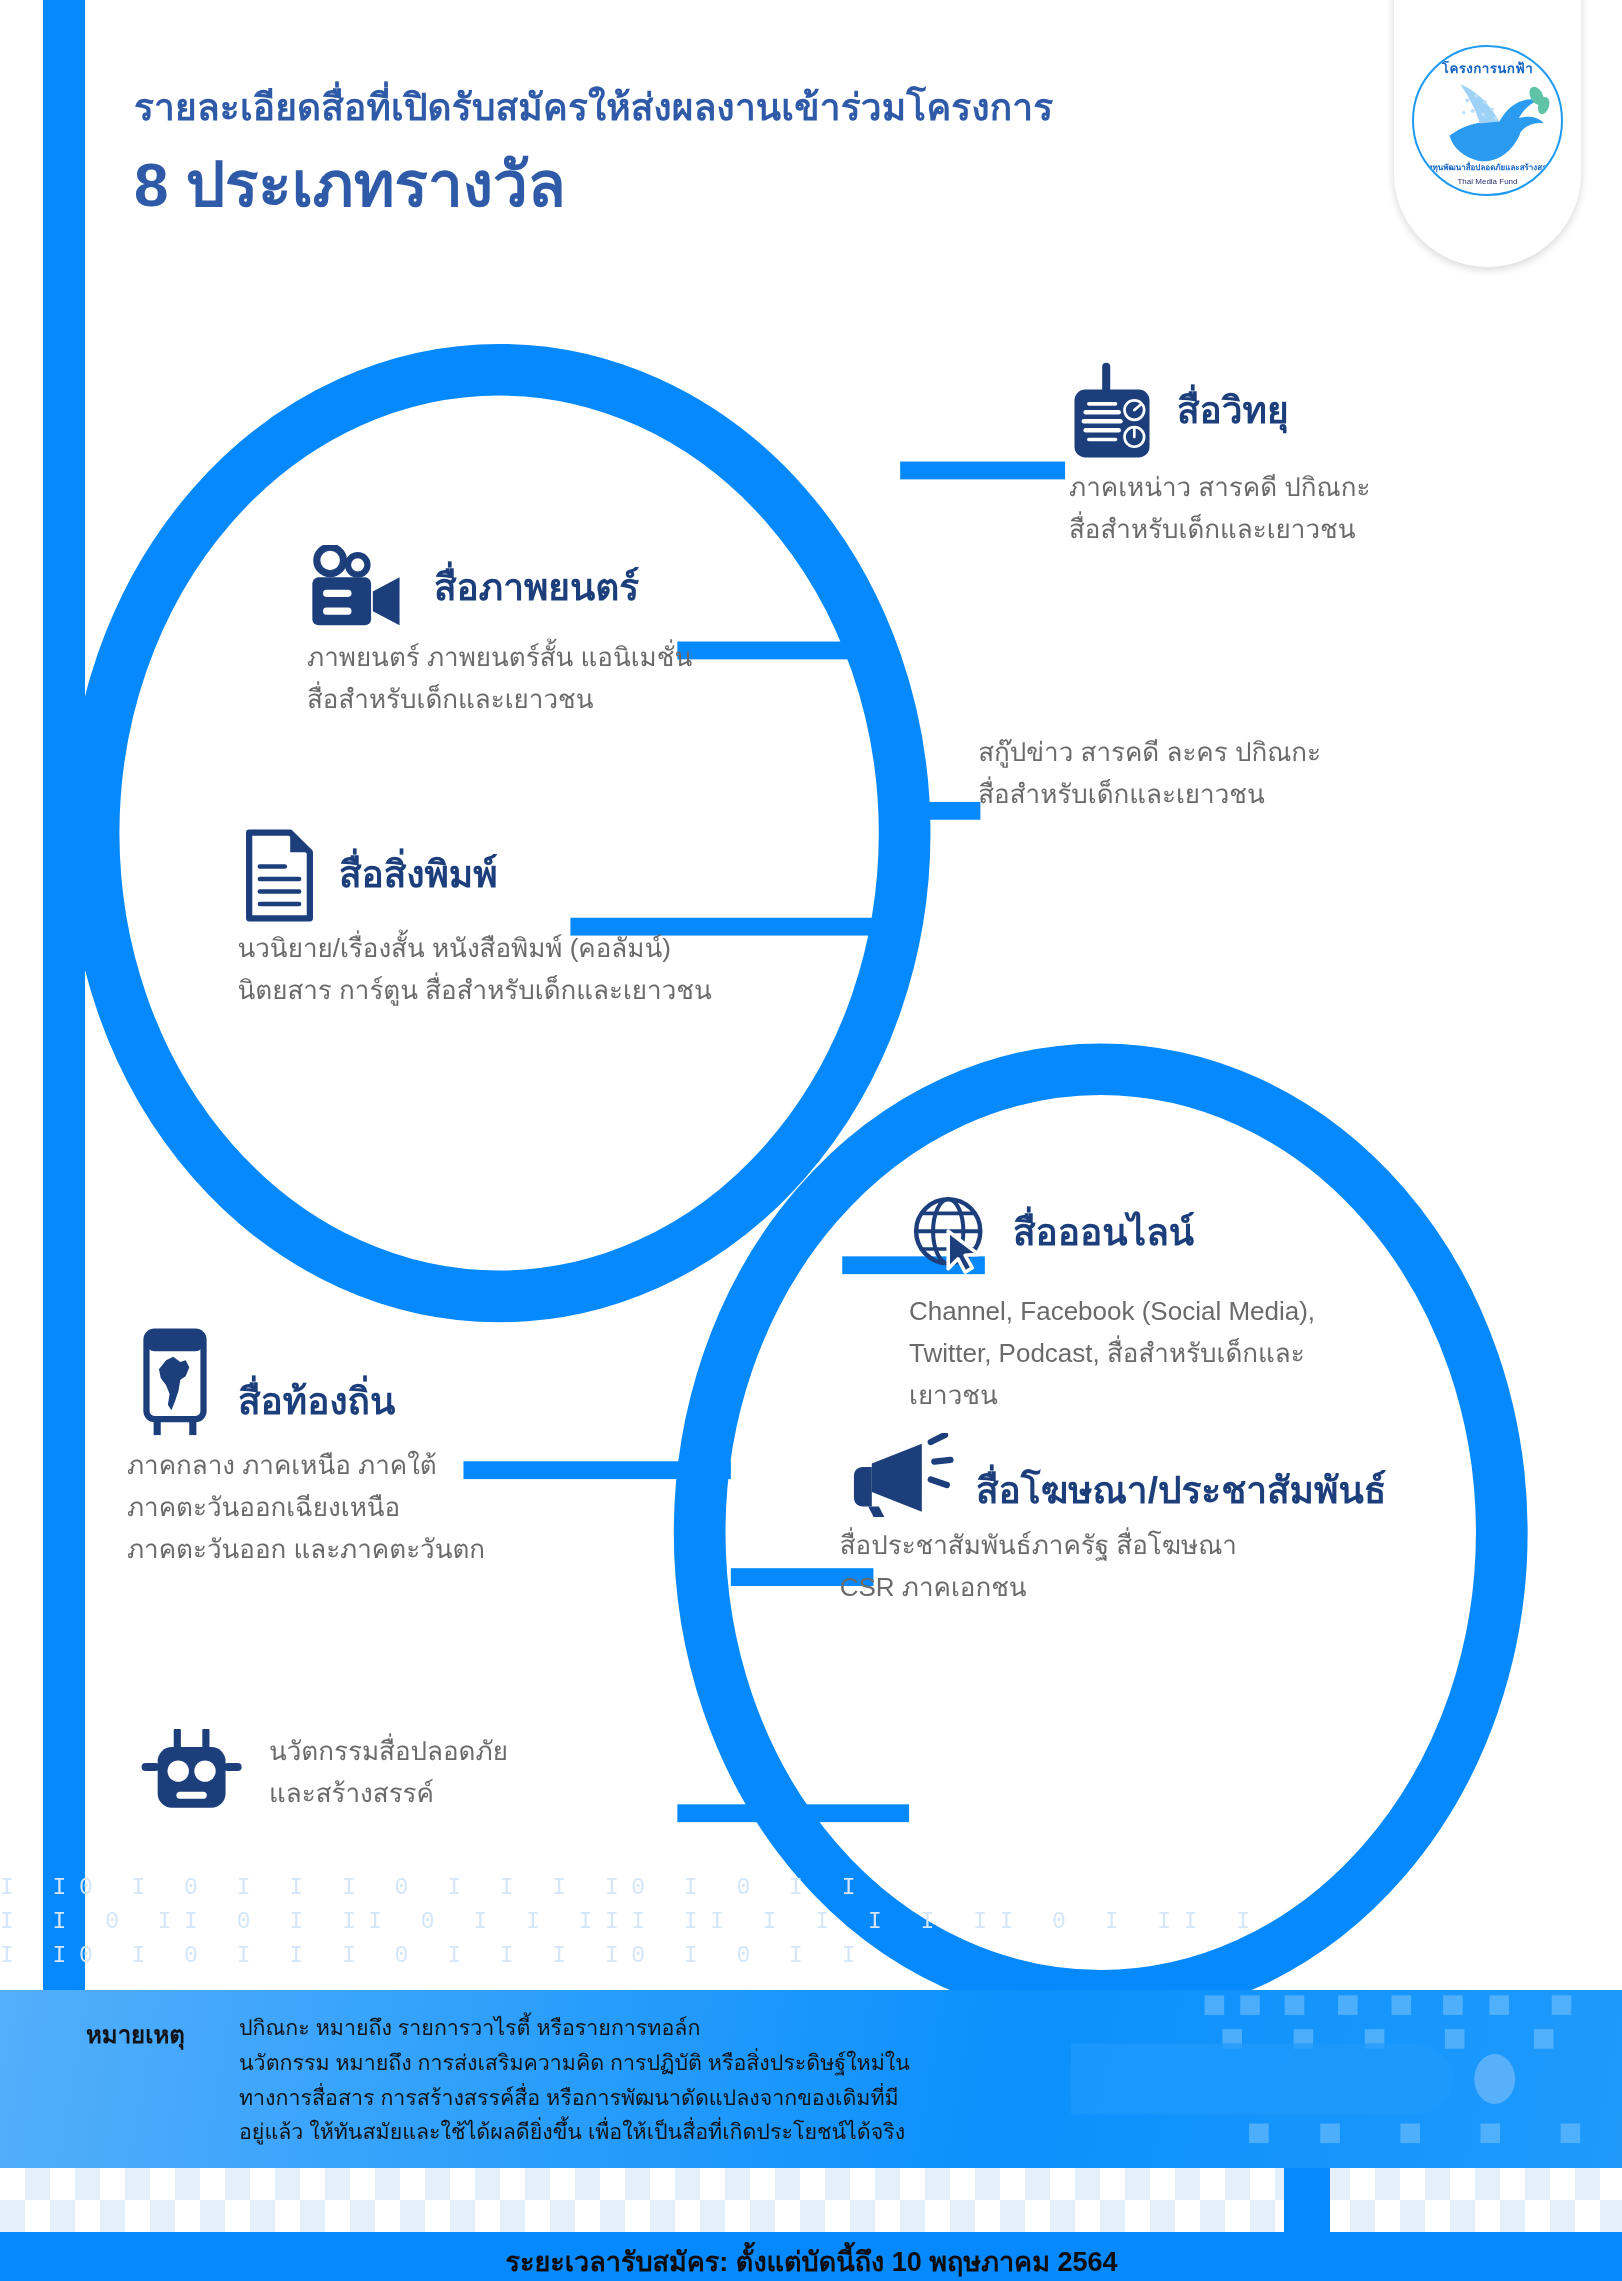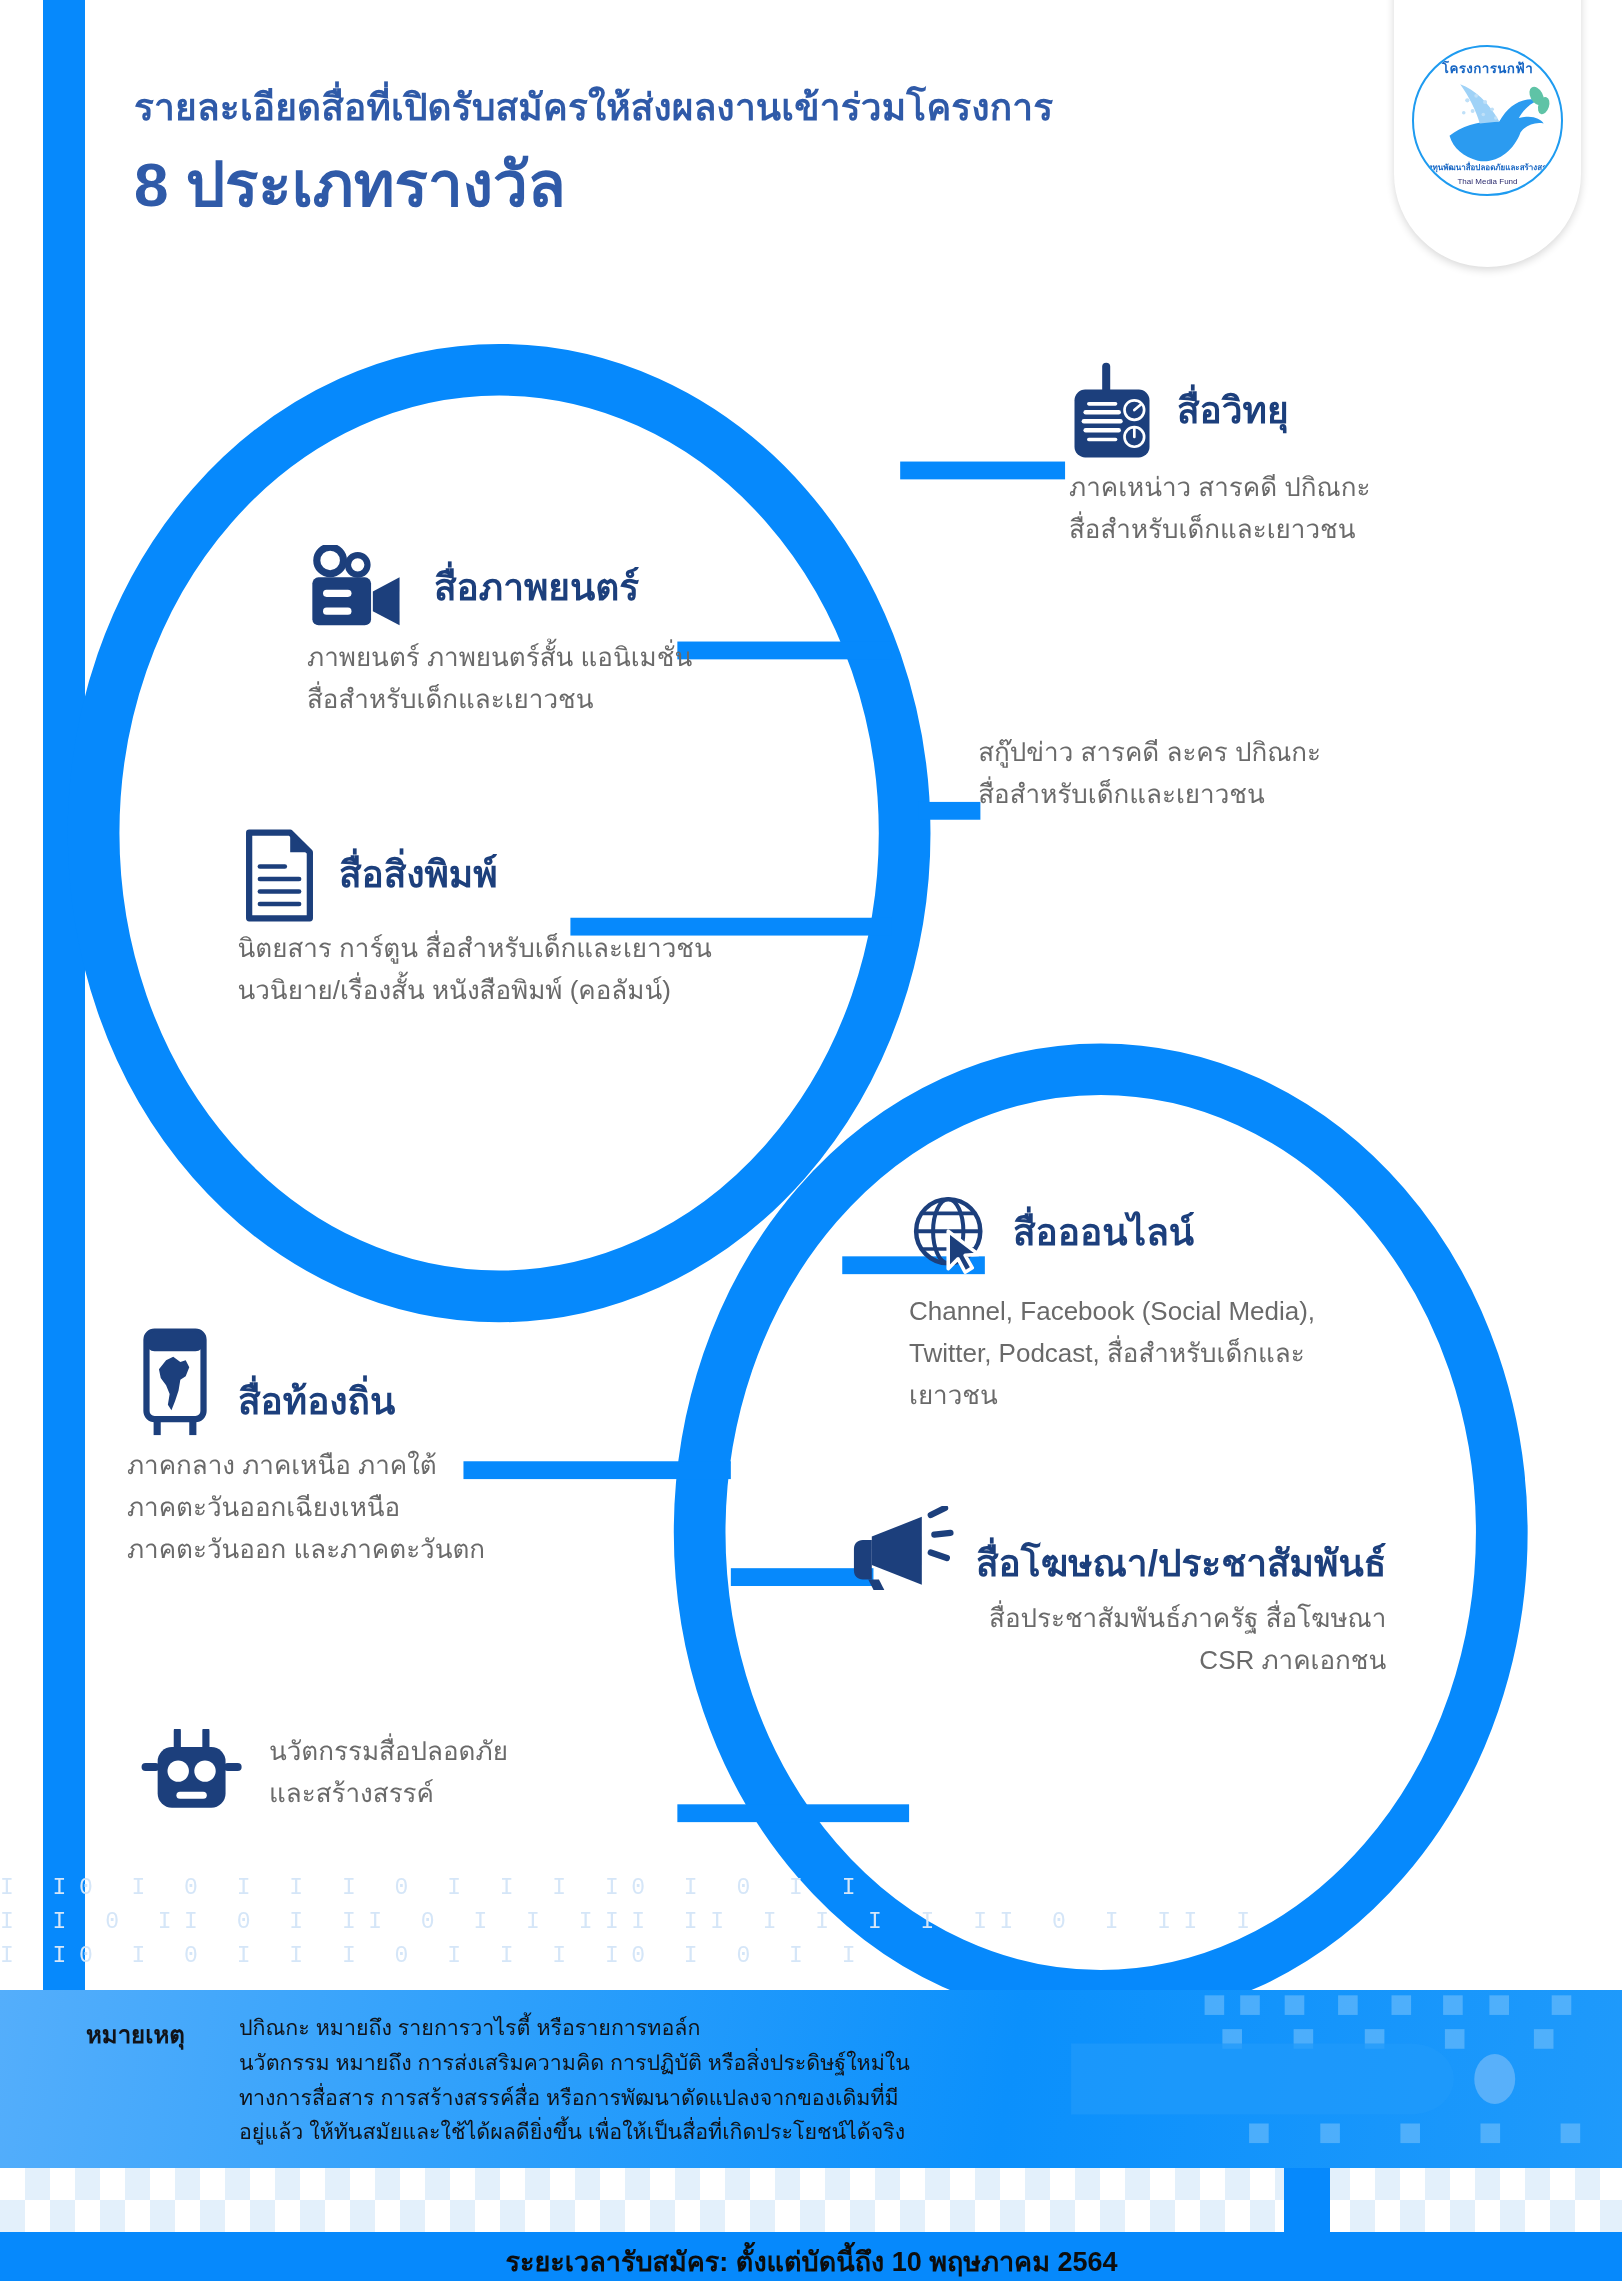--- a/index.html
+++ b/index.html
@@ -257,22 +257,22 @@
             <line x1="20" y1="42" x2="48" y2="42"></line>
             <line x1="20" y1="56" x2="64" y2="56"></line>
             <line x1="20" y1="70" x2="64" y2="70"></line>
             <line x1="20" y1="84" x2="64" y2="84"></line>
           </g>
         </svg>
       </span>
       <span class="item-title">สื่อสิ่งพิมพ์</span>
     </div>
     <div class="item-desc" style="margin-left:-4.5px;">
+      <div>นวนิยาย/เรื่องสั้น หนังสือพิมพ์ (คอลัมน์)</div>
       <div>นิตยสาร การ์ตูน สื่อสำหรับเด็กและเยาวชน</div>
-      <div>นวนิยาย/เรื่องสั้น หนังสือพิมพ์ (คอลัมน์)</div>
     </div>
   </div>
 
   <div class="item" style="left:909px; top:1192px;">
     <div class="item-head">
       <span class="item-icon">
         <svg class="ic" width="82" height="82" viewBox="0 0 92 92">
           <circle cx="44" cy="44" r="36" fill="none" stroke="#1c3f7c" stroke-width="5"></circle>
           <ellipse cx="44" cy="44" rx="17" ry="36" fill="none" stroke="#1c3f7c" stroke-width="4.5"></ellipse>
           <line x1="8" y1="44" x2="80" y2="44" stroke="#1c3f7c" stroke-width="4.5"></line>
@@ -304,21 +304,21 @@
       </span>
       <span class="item-title" style="margin-bottom:14.3px;">สื่อท้องถิ่น</span>
     </div>
     <div class="item-desc" style="margin-top:7.1px; margin-left:-7.1px;">
       <div>ภาคกลาง ภาคเหนือ ภาคใต้</div>
       <div>ภาคตะวันออกเฉียงเหนือ</div>
       <div>ภาคตะวันออก และภาคตะวันตก</div>
     </div>
   </div>
 
-  <div class="item" style="left:845px; top:1506px;text-align:right;">
+  <div class="item" style="left:845px; top:1433px;">
     <div class="item-head" style="align-items:flex-end;">
       <span class="item-icon">
         <svg class="ic" width="109" height="86" viewBox="0 0 122 96">
           <path d="M10 48 L10 72 C10 78,14 82,20 82 L30 82 L30 38 L20 38 C14 38,10 42,10 48 Z" fill="#1c3f7c"></path>
           <path d="M30 34 L86 12 L86 88 L30 66 Z" fill="#1c3f7c"></path>
           <path d="M26 82 L38 82 L44 94 L32 94 Z" fill="#1c3f7c"></path>
           <g stroke="#1c3f7c" stroke-width="7" stroke-linecap="round">
             <line x1="96" y1="10" x2="112" y2="2"></line>
             <line x1="100" y1="32" x2="118" y2="30"></line>
             <line x1="96" y1="52" x2="114" y2="58"></line>

